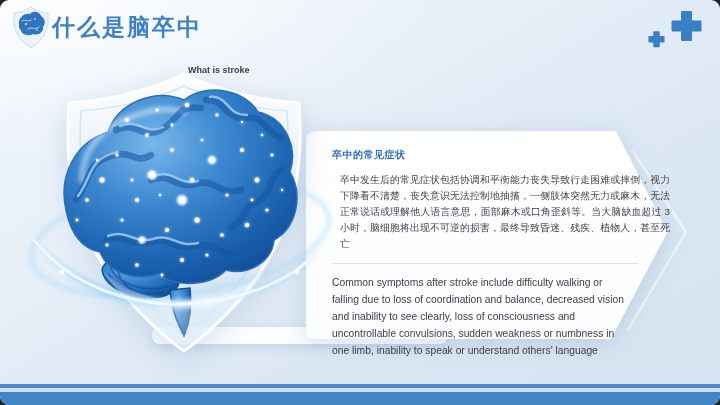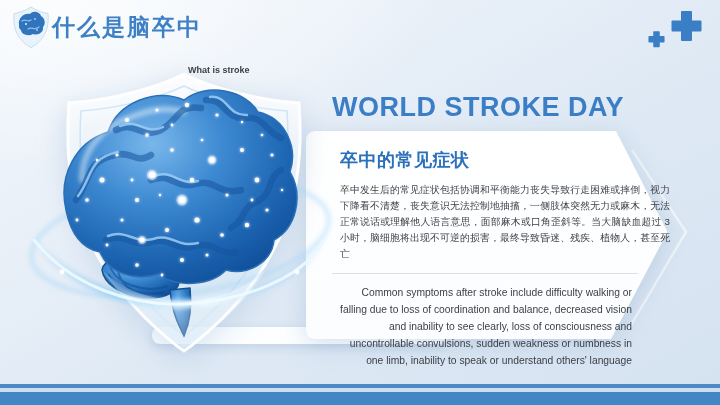--- a/index.html
+++ b/index.html
@@ -2,39 +2,40 @@
 <html><head>
 <meta charset="utf-8">
 <style>
   html,body{margin:0;padding:0;background:#222;}
   .slide{
     position:relative;width:720px;height:405px;overflow:hidden;
     font-family:"Liberation Sans","DejaVu Sans",sans-serif;
     background:
       radial-gradient(120% 90% at 8% 0%, rgba(255,255,255,.75) 0%, rgba(255,255,255,0) 45%),
       linear-gradient(150deg,#f2f7fc 0%,#e9f0f8 30%,#dde8f4 62%,#d5e2f0 100%);
+    border-radius: 9px;
   }
   
   .hdr-title{position:absolute;left:52px;top:12px;font-size:23px;font-weight:bold;
     color:#3e80c6;letter-spacing:2px;}
   .hdr-sub{position:absolute;left:188px;top:29px;font-size:9px;font-weight:bold;color:#3c4147;margin-top:36px;}
   .hdr-icon{position:absolute;left:11px;top:5px;}
   .crosses{position:absolute;right:8px;top:4px;}
   
   .big-title{position:absolute;left:332px;top:92px;font-size:27px;font-weight:bold;
     color:#3c7ec5;letter-spacing:.5px;}
   
   .panel-svg{position:absolute;left:0;top:0;}
   .shield-svg{position:absolute;left:42px;top:60px;overflow:visible;}
   
   .panel-text{position:absolute;left:332px;top:148px;width:332px;}
-  .panel-h{font-size:18px;font-weight:bold;color:#2b70ba;letter-spacing:.5px;margin:0 0 10px 8px;}
+  .panel-h{font-size:10px;font-weight:bold;color:#2b70ba;letter-spacing:.5px;margin:0 0 10px 0;}
   .panel-zh{font-size:9.8px;line-height:16px;color:#3b3f45;text-align:justify;margin:8px;width:330px;}
   .panel-divider{border:none;border-top:1px solid #dce1e8;width:306px;margin:11px 0 10px 0;}
-  .panel-en{font-size:10.3px;line-height:17px;color:#3b3f45;margin:8px;width:292px;text-align:right;}
+  .panel-en{font-size:10.3px;line-height:17px;color:#3b3f45;margin:0;width:292px;}
   
   .bar-line{position:absolute;left:0;top:384px;width:720px;height:3.5px;background:#4e88c7;}
   .bar-gap{position:absolute;left:0;top:387.5px;width:720px;height:4px;background:#cddfee;}
   .bar-bottom{position:absolute;left:0;top:391.5px;width:720px;height:13.5px;background:#4286c6;}
 </style>
 </head>
 <body>
 
 <div class="slide">
 
@@ -186,21 +187,20 @@
   </svg>
 
   <div class="hdr-title">什么是脑卒中</div>
   <div class="hdr-sub">What is stroke</div>
 
   <svg class="crosses" width="78" height="56" viewBox="0 0 78 56">
     <path d="M48,8 h9 v9.5 h9.5 v9 h-9.5 v9.5 h-9 v-9.5 h-9.5 v-9 h9.5 Z" fill="#3a7ec6" stroke="#3a7ec6" stroke-width="2" stroke-linejoin="round"></path>
     <path d="M20,28 h5 v4.8 h4.8 v5 h-4.8 v4.8 h-5 v-4.8 h-4.8 v-5 h4.8 Z" fill="#3a7ec6" stroke="#3a7ec6" stroke-width="1.5" stroke-linejoin="round"></path>
   </svg>
 
-  <div class="big-title">WORLD STROKE DAY</div>
 
   <div class="panel-text">
     <h3 class="panel-h">卒中的常见症状</h3>
     <p class="panel-zh">卒中发生后的常见症状包括协调和平衡能力丧失导致行走困难或摔倒，视力下降看不清楚，丧失意识无法控制地抽搐，一侧肢体突然无力或麻木，无法正常说话或理解他人语言意思，面部麻木或口角歪斜等。当大脑缺血超过 3 小时，脑细胞将出现不可逆的损害，最终导致昏迷、残疾、植物人，甚至死亡</p>
     <hr class="panel-divider">
     <p class="panel-en">Common symptoms after stroke include difficulty walking or falling due to loss of coordination and balance, decreased vision and inability to see clearly, loss of consciousness and uncontrollable convulsions, sudden weakness or numbness in one limb, inability to speak or understand others' language</p>
   </div>
 
   <div class="bar-line"></div>
   <div class="bar-gap"></div>

